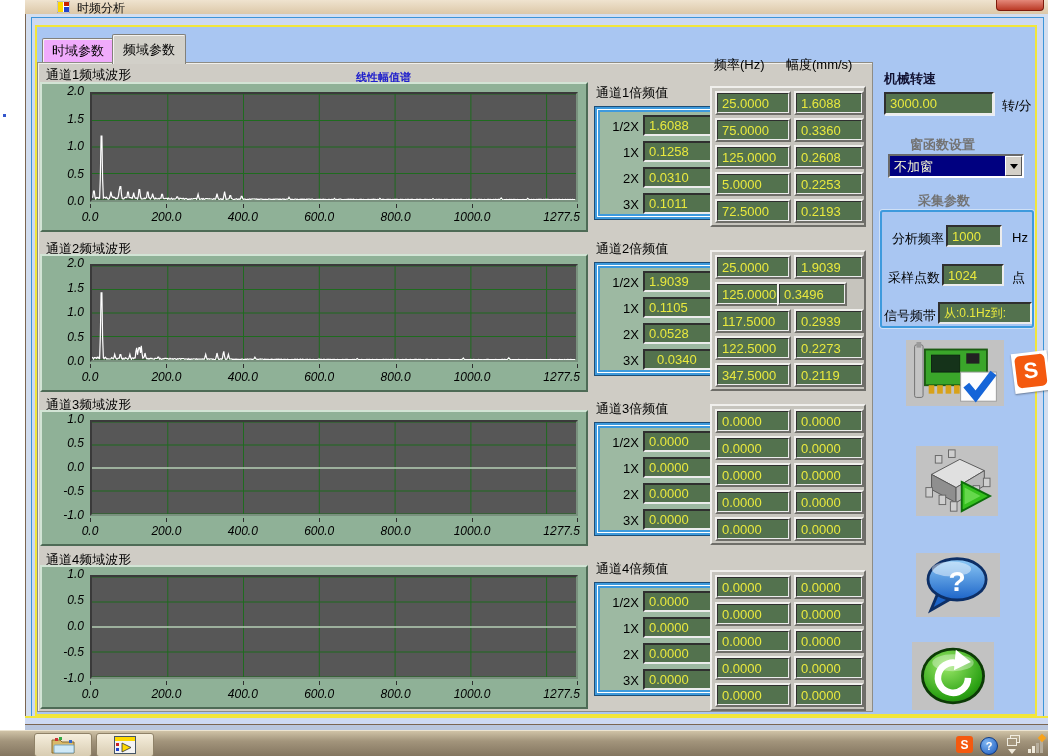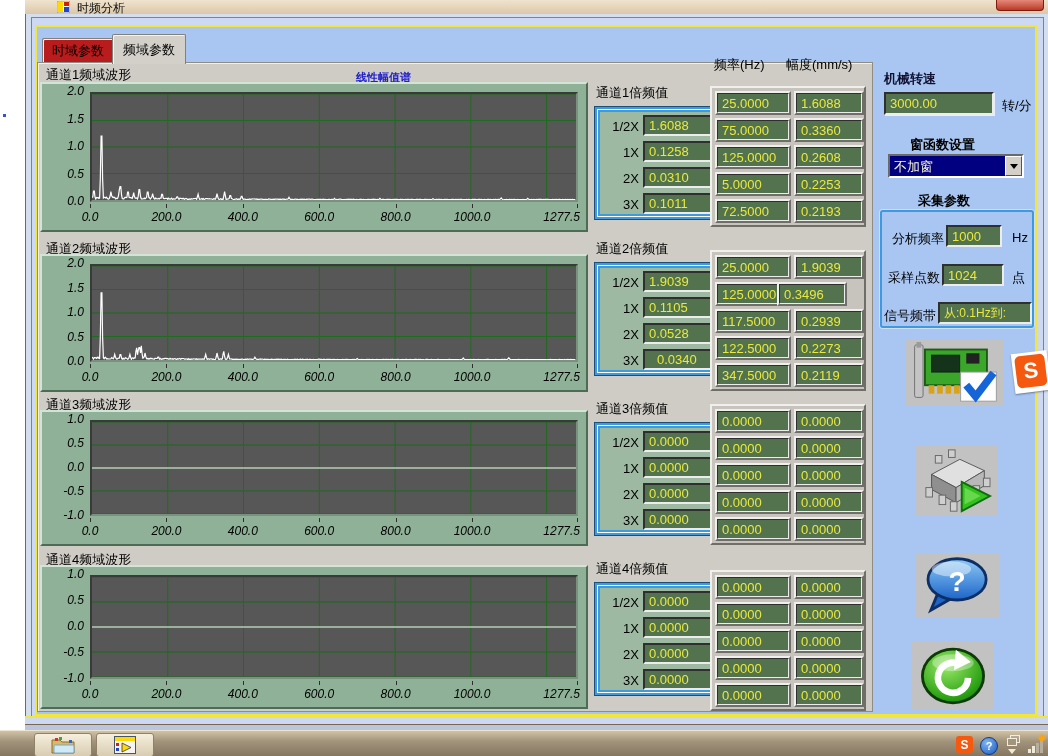--- a/index.html
+++ b/index.html
@@ -12,42 +12,42 @@
   .title-icon{left:32px;top:1px;width:13px;height:12px;}
   .close-btn{left:996px;top:0;width:46px;height:10px;background:linear-gradient(#e4887a,#bb3a26);
              border:1px solid #7e1a0c;border-top:none;border-radius:0 0 4px 4px;}
   .frame-outer{left:25px;top:14px;width:1023px;height:716px;background:#d3deef;border-left:1px solid #7b6652;box-sizing:border-box;}
   .frame-blue{left:31px;top:17px;width:1013px;height:706px;border:1px solid #3c95d9;background:#cdd9f2;box-sizing:border-box;}
   .client{left:35px;top:25px;width:1002px;height:691px;border:2px solid #f2e63a;background:#a9c6f2;box-sizing:border-box;}
   .desktop-dot{left:3px;top:114px;width:3px;height:3px;background:#3355cc;}
   
   .tab{height:24px;background:#d2d0c9;border:1px solid #82807a;border-bottom:none;border-radius:2px 2px 0 0;
        font-size:13px;color:#000;display:flex;align-items:center;justify-content:center;box-shadow:inset 1px 1px 0 #f4f3f0;}
-  .tab.inactive{top:38px;background:#b91c1c;}
+  .tab.inactive{top:38px;background:#f0abfc;}
   .tab.active{top:34px;height:29px;z-index:3;}
   .tabbody{left:37px;top:62px;width:836px;height:650px;background:#cfccc5;border:1px solid #8e8c85;
            box-shadow:inset 1px 1px 0 #f1f0ec;box-sizing:border-box;z-index:1;}
   .note{font-size:11px;font-weight:bold;color:#2222cc;}
   .chart-title{font-size:13px;color:#000;z-index:2;}
   .graph-frame{left:40px;width:548px;background:#8fb197;border:2px solid;border-color:#d2e4d5 #4e6b56 #4e6b56 #d2e4d5;box-sizing:border-box;z-index:2;font-style:italic;}
   .plot{position:absolute;background:#575757;border:2px solid;border-color:#3a3a3a #79917e #79917e #3a3a3a;box-sizing:border-box;}
   .ytick{position:absolute;font-size:12px;color:#000;text-align:right;}
   .xtick{position:absolute;font-size:12px;color:#000;text-align:center;}
   .tickmark{position:absolute;width:1px;height:4px;background:#2e2e2e;}
   .harm-title{font-size:13px;color:#000;z-index:2;}
   .harm-box{background:#9db9a2;border:1px solid #1d4e78;box-shadow:inset 0 0 0 2px #3e9add,inset 0 0 0 3px #ffffff,inset 0 0 0 5px #3e9add;box-sizing:border-box;z-index:2;}
   .harm-lbl{position:absolute;font-size:13px;color:#000;text-align:right;}
   .gfield{background:#53724e;color:#e9e93e;font-size:13px;border:2px solid;border-color:#2f2f2f #ececec #ececec #2f2f2f;
           box-sizing:border-box;display:flex;align-items:center;padding-left:4px;overflow:hidden;white-space:nowrap;}
   .tbl-hdr{font-size:13px;color:#000;z-index:2;}
   .tbl-group{background:#c6c4bd;border:2px solid;border-color:#f0efec #6f6e69 #6f6e69 #f0efec;box-sizing:border-box;z-index:2;}
   .cellw{position:absolute;background:#c6c4bd;border:2px solid;border-color:#f0efec #6f6e69 #6f6e69 #f0efec;box-sizing:border-box;}
   .cellw .gfield{width:100%;height:100%;border-width:1px;}
   
-  .blue-lbl{font-size:13px;font-weight:bold;color:#000000;}
+  .blue-lbl{font-size:13px;font-weight:bold;color:#737373;}
   .dark-lbl{font-size:13px;font-weight:bold;color:#101030;}
   .plain-lbl{font-size:13px;color:#000;}
   .combo{display:flex;border:2px solid;border-color:#6a6a6a #ffffff #ffffff #6a6a6a;background:#000080;box-sizing:border-box;}
   .combo-text{flex:1;color:#f8f8d0;font-size:13px;padding:2px 0 0 4px;}
   .combo-btn{width:17px;background:#d4d0c8;border:1px solid;border-color:#fff #555 #555 #fff;display:flex;align-items:center;justify-content:center;box-sizing:border-box;}
   .combo-btn:after{content:"";width:0;height:0;border:4px solid transparent;border-top:5px solid #000;margin-top:4px;}
   .acq-box{border:2px solid #3e9add;border-radius:3px;box-shadow:0 0 0 1px #cfe0f6;box-sizing:border-box;}
   .icon-tile{background:#c2c2c2;display:flex;align-items:center;justify-content:center;z-index:2;}
   .sogou-badge{transform:rotate(-7deg);background:#fff;padding:3px 3px 5px 3px;box-shadow:0 1px 2px rgba(0,0,0,.4);z-index:5;}
   .sogou-s{background:#f4590f;border-radius:5px;color:#fff;font-weight:bold;display:flex;align-items:center;justify-content:center;}

